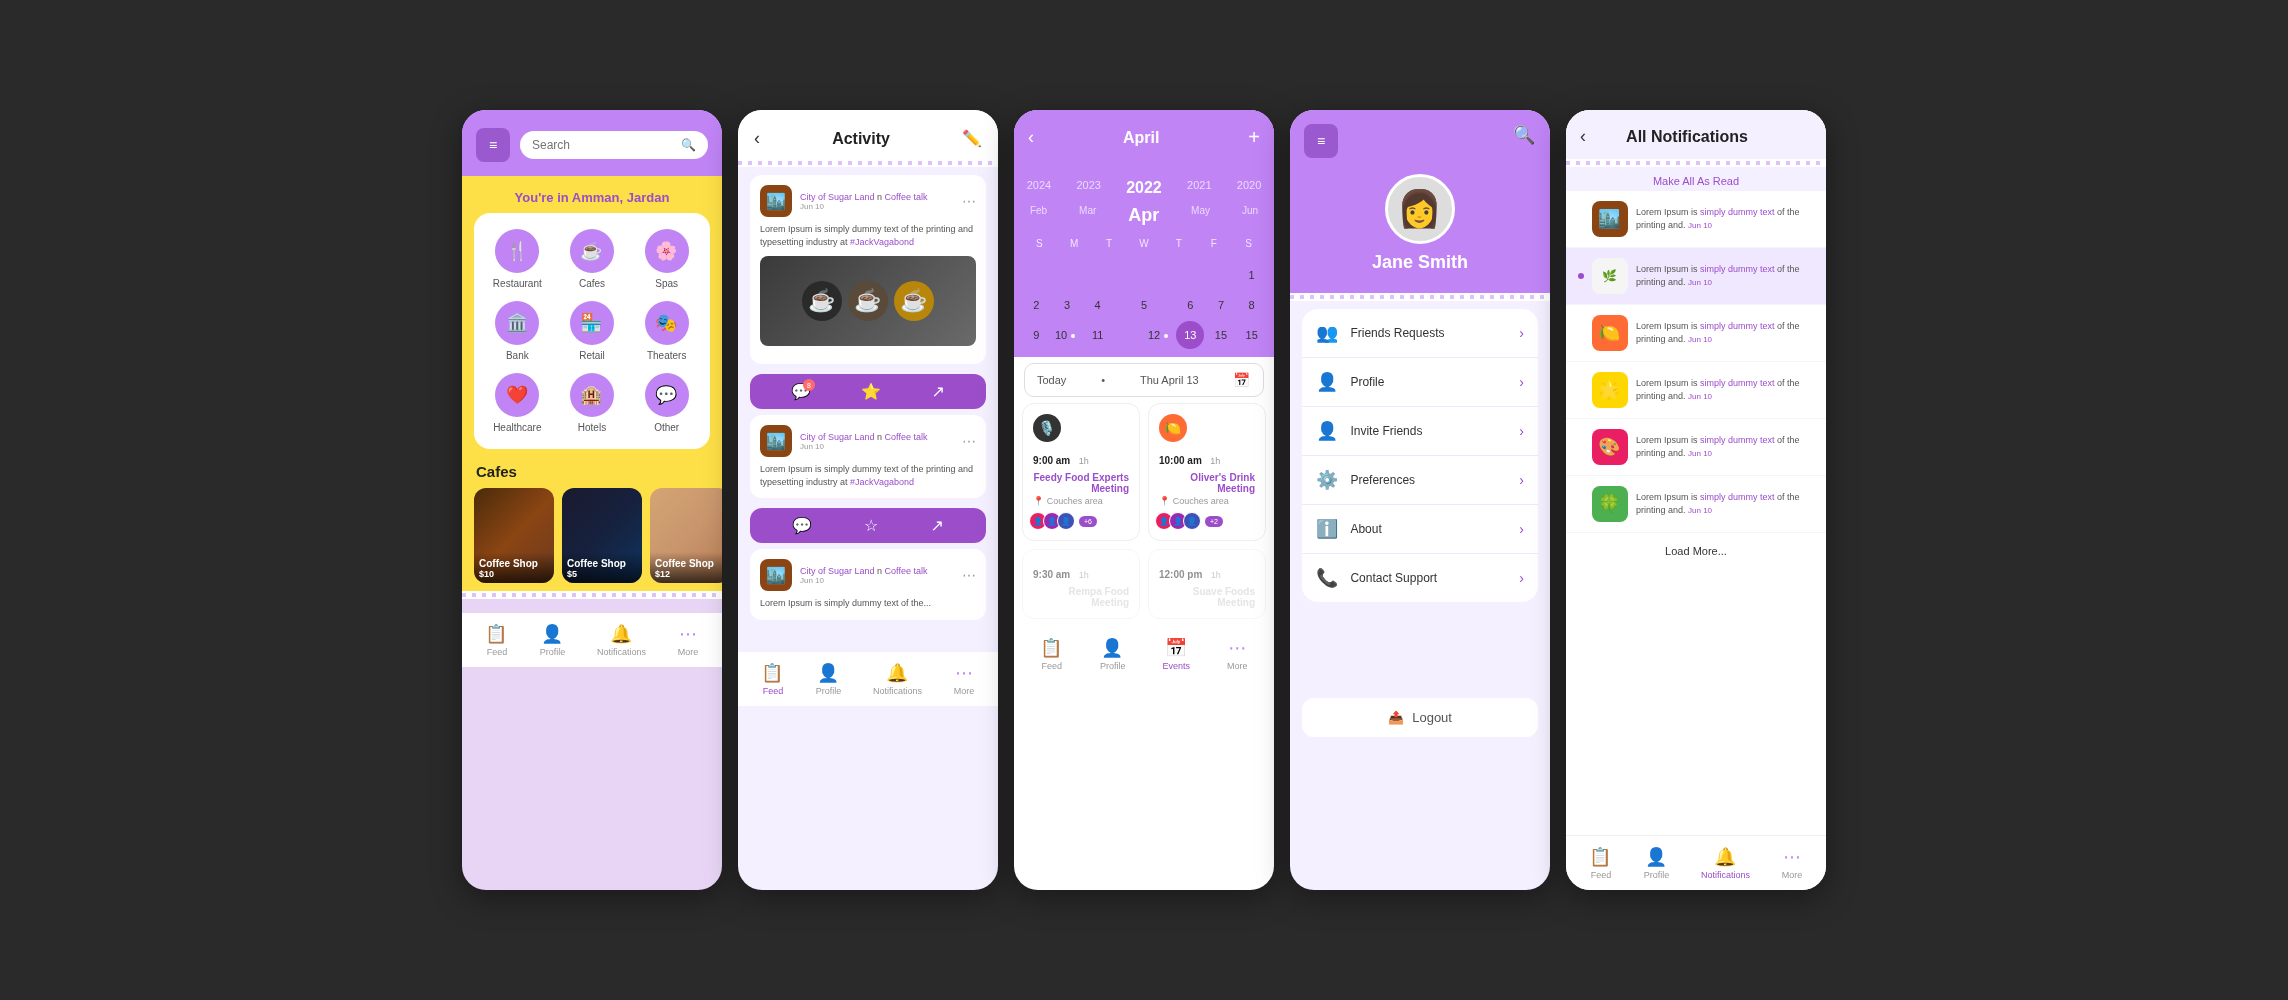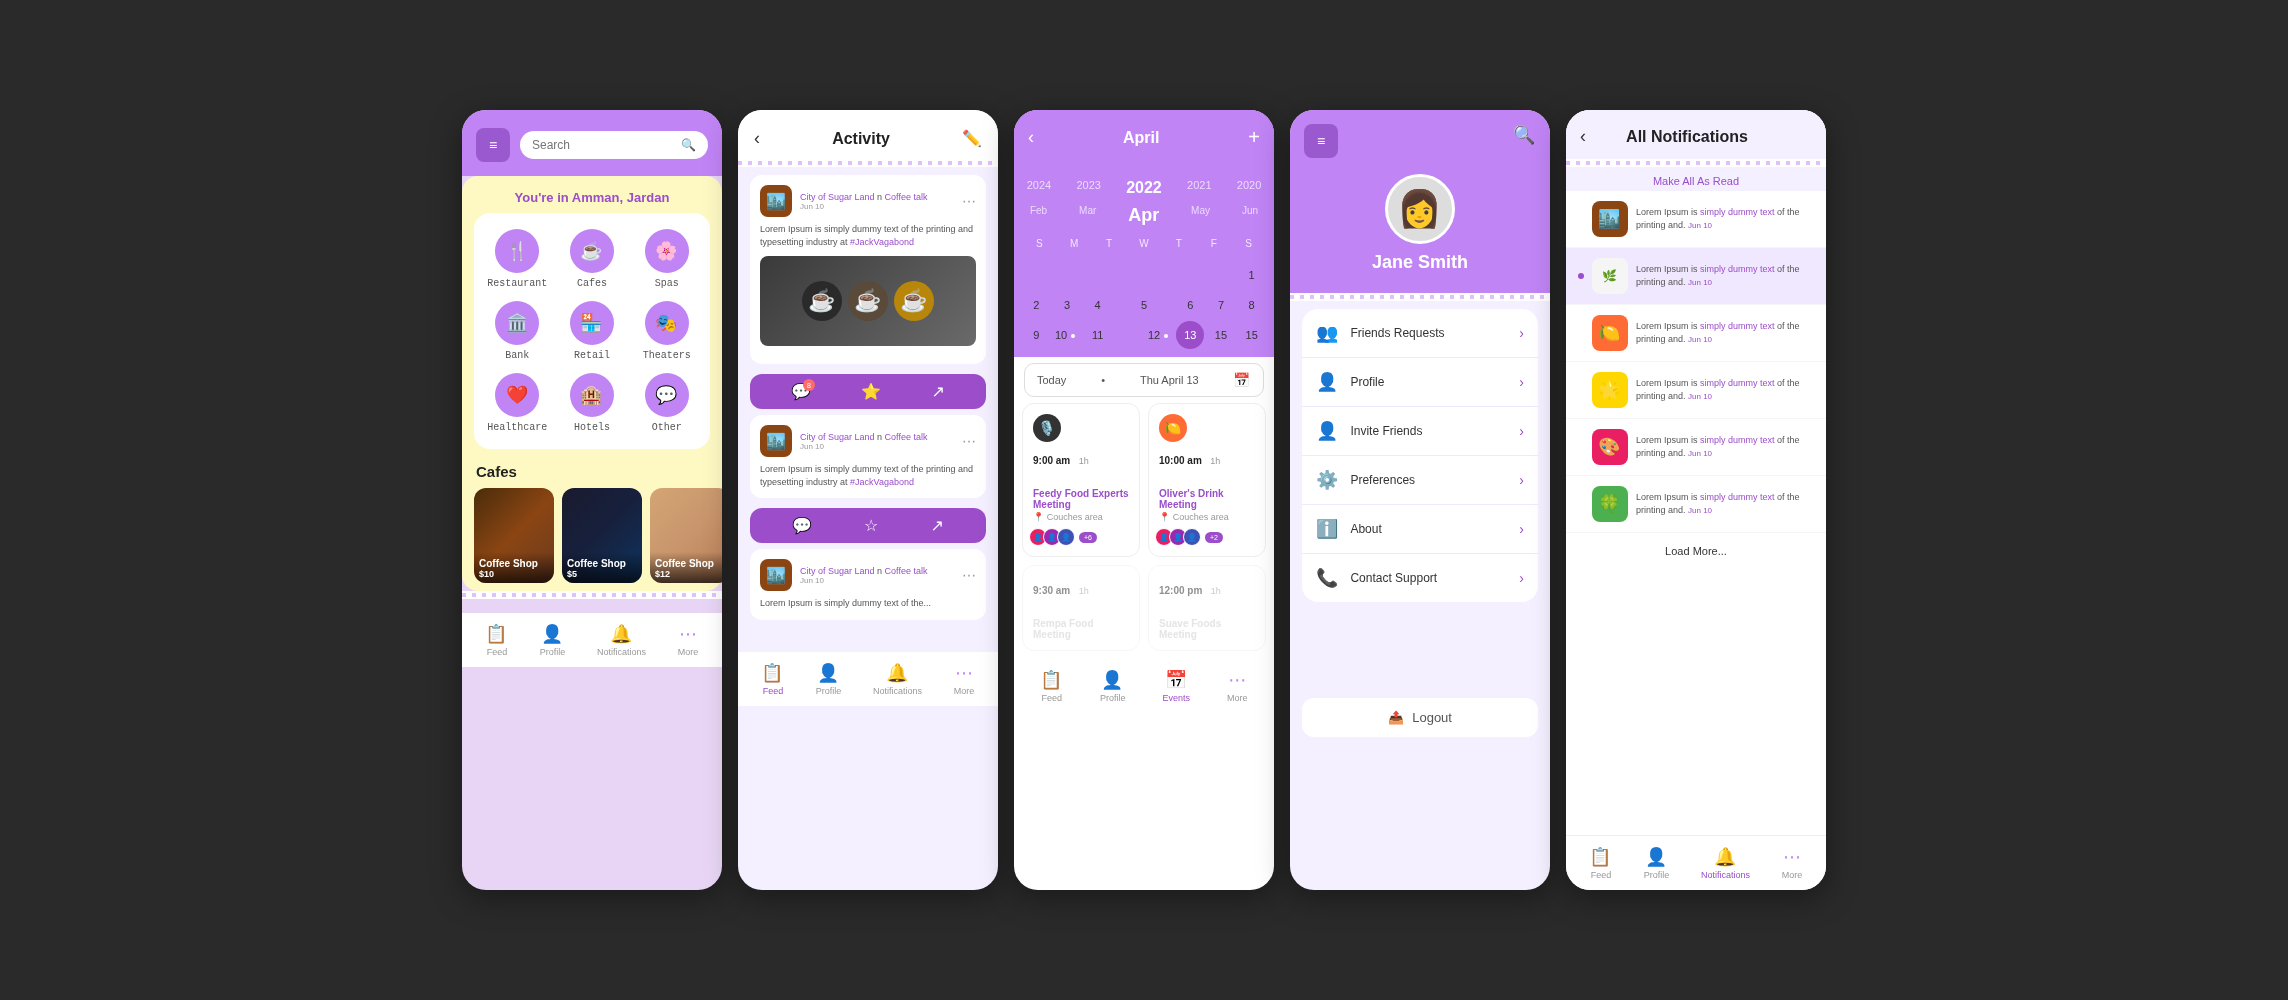--- a/index.html
+++ b/index.html
@@ -86,21 +86,20 @@
       width: 44px; height: 44px;
       background: #c084f5;
       border-radius: 50%;
       display: flex; align-items: center; justify-content: center;
       font-size: 18px;
     }
     .cat-label {
       font-size: 10px;
       color: #555;
       text-align: center;
-      font-family: Liberation Mono, monospace;
     }
     .section-title {
       padding: 14px 14px 8px;
       font-size: 15px;
       font-weight: 700;
       color: #222;
     }
     .cafes-row {
       display: flex;
       gap: 8px;
@@ -287,21 +286,21 @@
       padding: 0 8px;
     }
     .event-card {
       background: white;
       border: 1px solid #eee;
       border-radius: 12px;
       padding: 10px;
     }
     .event-time { font-size: 10px; font-weight: 700; color: #222; }
     .event-duration { font-size: 9px; color: #999; margin-left: 4px; }
-    .event-title { font-size: 10px; font-weight: 700; color: #9b4dca; margin-top: 20px; }
+    .event-title { font-size: 10px; font-weight: 700; color: #9b4dca; margin-top: 4px; text-align: right; }
     .event-location { font-size: 9px; color: #999; margin-top: 2px; }
     .event-avatars { display: flex; margin-top: 6px; }
     .evt-avatar {
       width: 18px; height: 18px;
       border-radius: 50%;
       border: 1px solid white;
       margin-left: -4px;
       font-size: 8px;
       display: flex; align-items: center; justify-content: center;
       color: white;
@@ -486,21 +485,21 @@
     <div class="screen1-header">
       <div class="menu-btn">
         <span style="color:white;font-size:14px;">≡</span>
       </div>
       <div class="search-bar">
         <input type="text" placeholder="Search" style="">
         <span style="color:#999;font-size:12px;">🔍</span>
       </div>
     </div>
 
-    <div style="background:#fef9c3; padding-bottom:8px;border-radius:16px;">
+    <div style="background:#fde047; padding-bottom:8px;">
       <div class="location-text">
         <span>You're in Amman,</span> <span>Jardan</span>
       </div>
 
       <div class="categories-card">
         <div class="cat-grid">
           <div class="cat-item">
             <div class="cat-icon">🍴</div>
             <div class="cat-label">Restaurant</div>
           </div>

